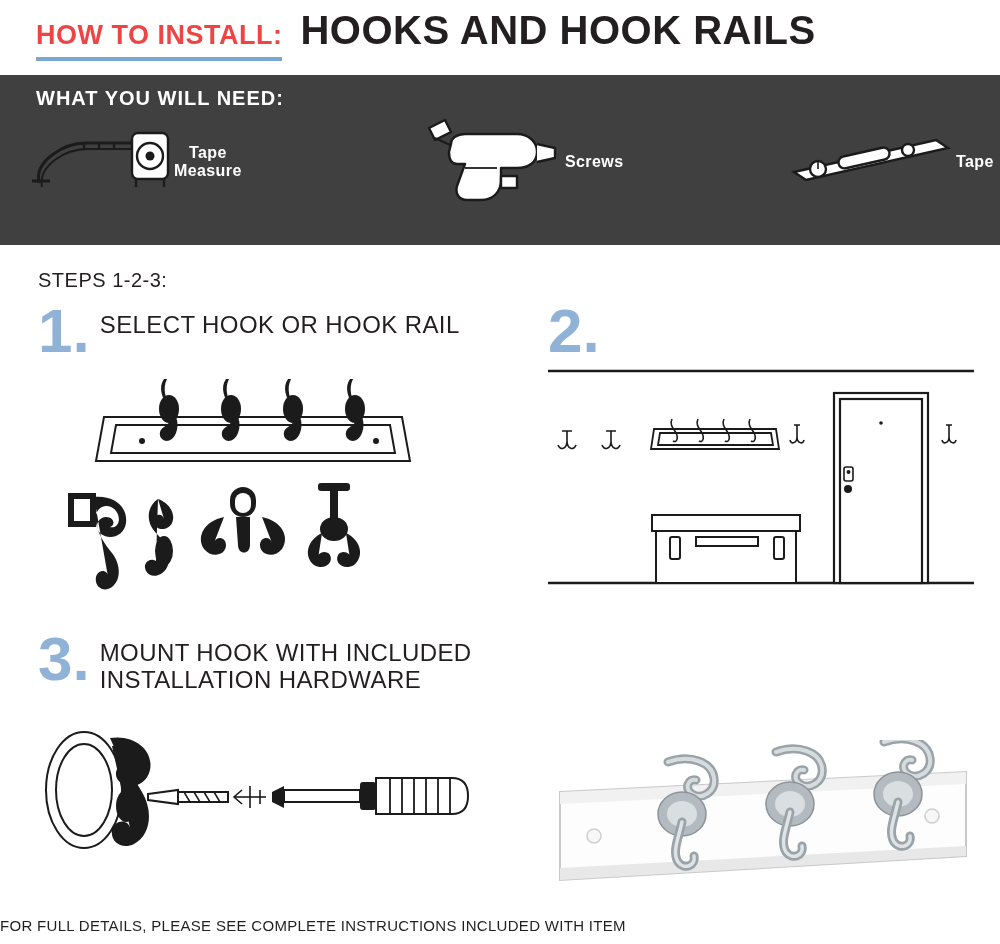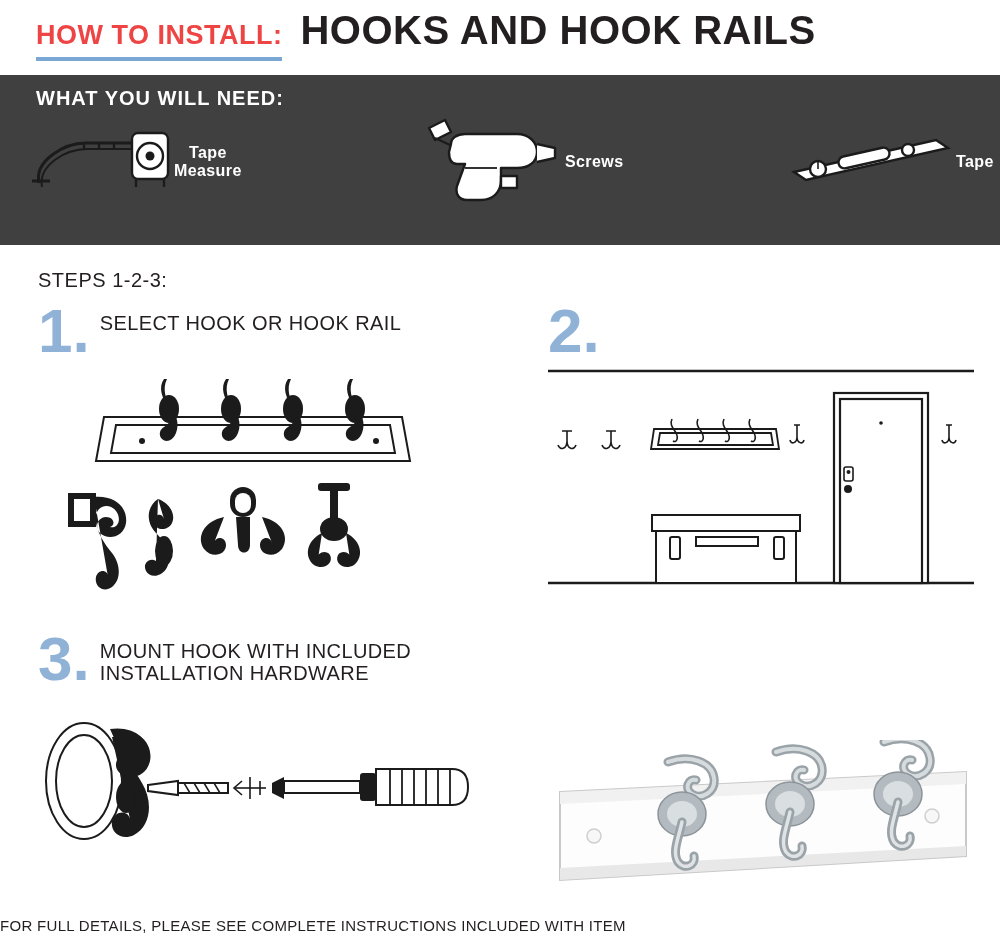--- a/index.html
+++ b/index.html
@@ -109,21 +109,21 @@
     align-items: flex-start;
   }
   .step-num {
     font-size: 62px;
     line-height: 0.82;
     font-weight: bold;
     color: #8fb2d6;
     margin-right: 10px;
   }
   .step-text {
-    font-size: 20px;
+    font-size: 24px;
     letter-spacing: 0.4px;
     line-height: 1.12;
     text-transform: uppercase;
     padding-top: 6px;
     max-width: 380px;
   }
 
   
   #step1 { left: 38px; top: 0; width: 470px; }
   #step2 { left: 548px; top: 0; width: 440px; }

